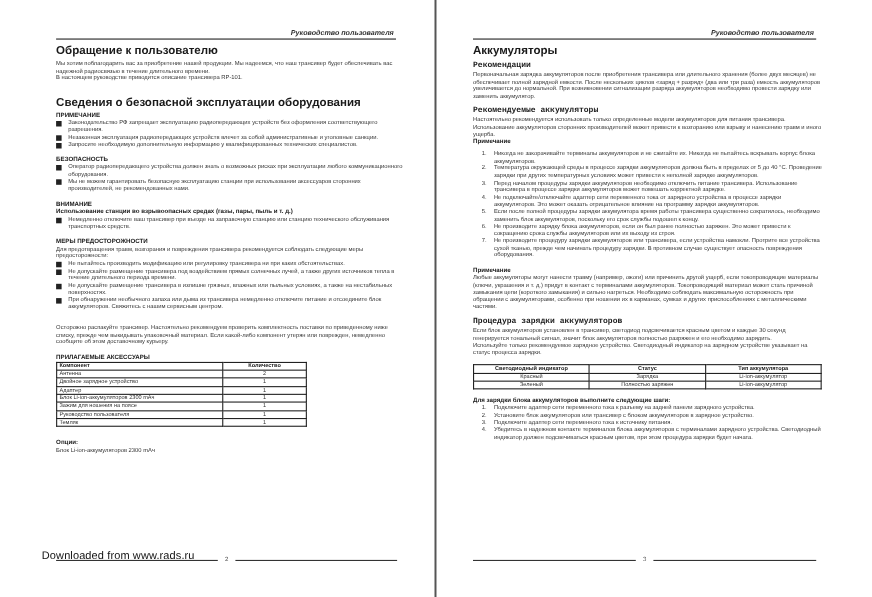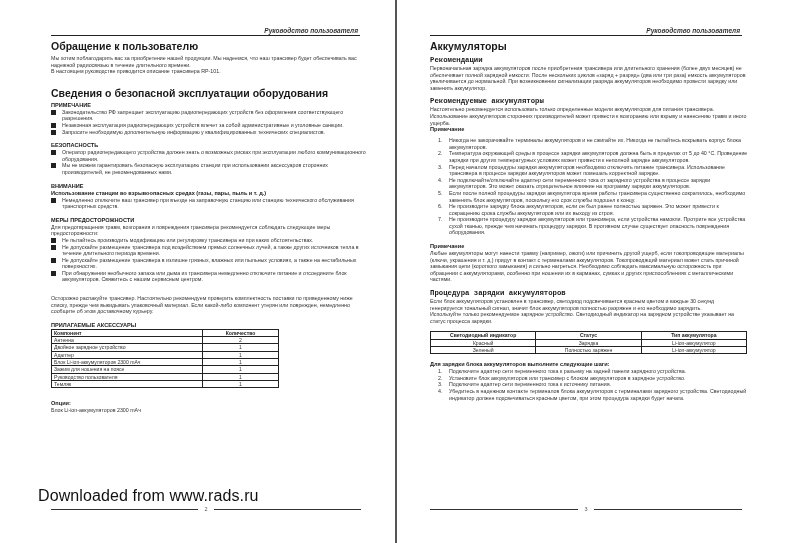--- a/index.html
+++ b/index.html
@@ -44,22 +44,22 @@
   table { border-collapse: collapse; font-size: 5.1px; line-height: 6.3px; color: #333; }
   table td, table th { border: 0.8px solid #222; padding: 0 2px; }
   table th { font-weight: bold; color: #1a1a1a; }
   .acc-table { width: 228px; }
   .acc-table th:first-child { text-align: left; }
   .acc-table td:nth-child(2), .acc-table th:nth-child(2) { text-align: center; width: 76px; }
   .led-table { width: 317px; }
   .led-table td, .led-table th { text-align: center; width: 33.3%; }
 
   .watermark {
-    position: absolute; left: 38px; top: 487px;
-    font-size: 16px; color: #111; letter-spacing: 0.1px; text-align: center;
+    position: absolute; left: 38px; top: 500px;
+    font-size: 10px; color: #111; letter-spacing: 0.1px; text-align: center;
   }
   .footer { position: absolute; top: 505px; height: 8px; display: flex; align-items: center; }
   .page-left .footer { left: 51px; width: 310px; }
   .page-right .footer { left: 33px; width: 312px; }
   .footer .rule { flex: 1; height: 1px; background: #333; }
   .footer .pnum { font-size: 5.5px; color: #555; padding: 0 6px; }
 </style>
 </head>
 <body>
 

